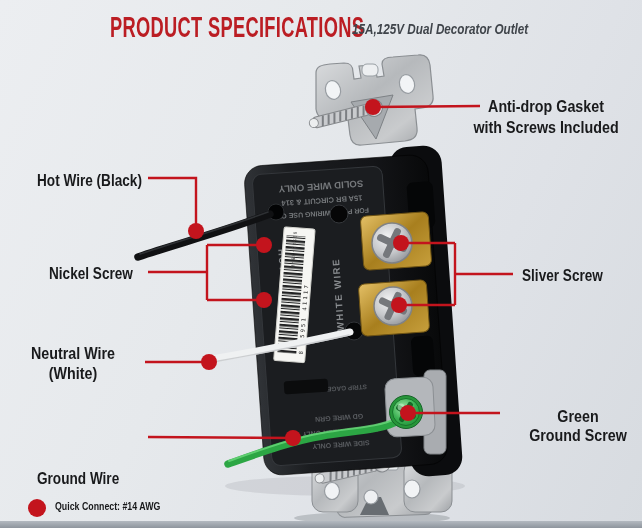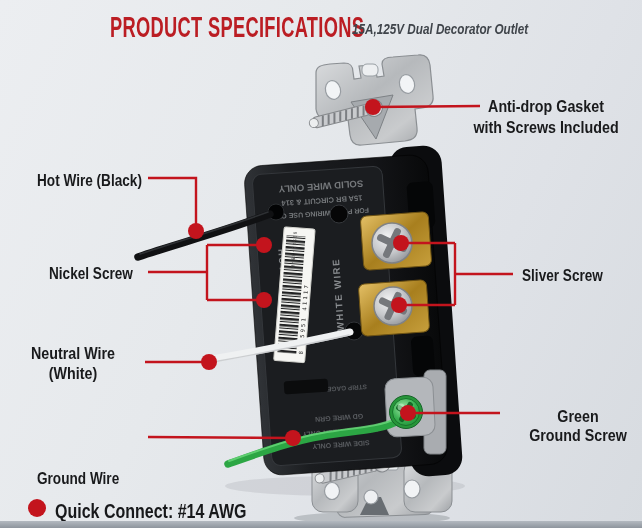--- a/index.html
+++ b/index.html
@@ -15,21 +15,21 @@
     color:#191a1c;white-space:nowrap;}
   .cond{display:inline-block;transform:scaleX(.80);transform-origin:0 50%;}
   .cblock{display:block;transform:scaleX(.84);transform-origin:50% 50%;
     text-align:center;white-space:normal;}
   .title{position:absolute;left:110px;top:13px;font-weight:700;font-size:29px;
     line-height:1;color:#bb1d23;white-space:nowrap;}
   .title .cond{transform:scaleX(.63);letter-spacing:.5px;}
   .subtitle{position:absolute;left:352px;top:21px;font-weight:700;font-size:15px;
     line-height:1.1;color:#3f444a;white-space:nowrap;font-style:italic;}
   .subtitle .cond{transform:scaleX(.78);}
-  .quick{position:absolute;left:55px;top:500px;font-weight:700;font-size:20px;
+  .quick{position:absolute;left:55px;top:500px;font-weight:700;font-size:11px;
     color:#17181a;white-space:nowrap;}
   svg text{font-family:"Liberation Sans",sans-serif;}
   svg text.mono{font-family:"DejaVu Sans Mono",monospace;}
 </style>
 </head>
 <body>
 
 <div id="page">
 
   <svg id="art" viewBox="0 0 642 528">

